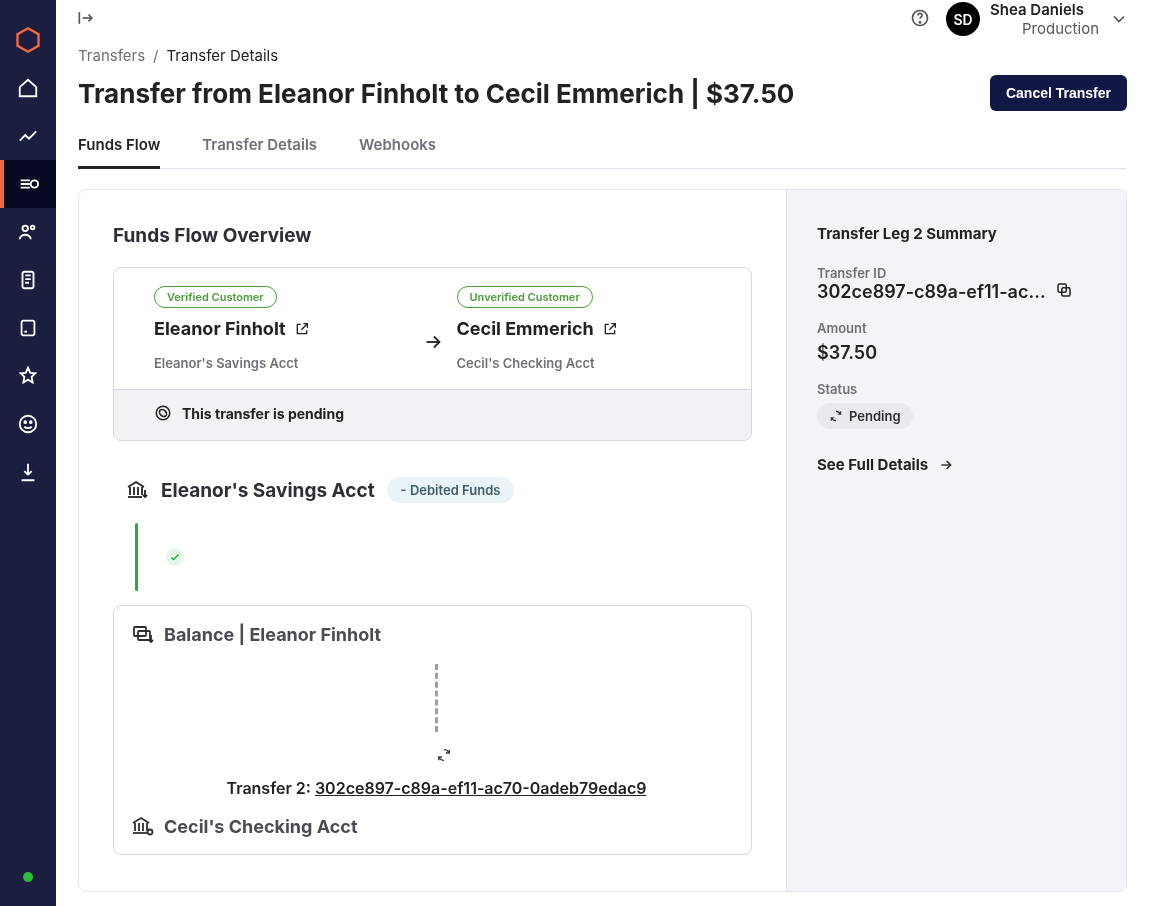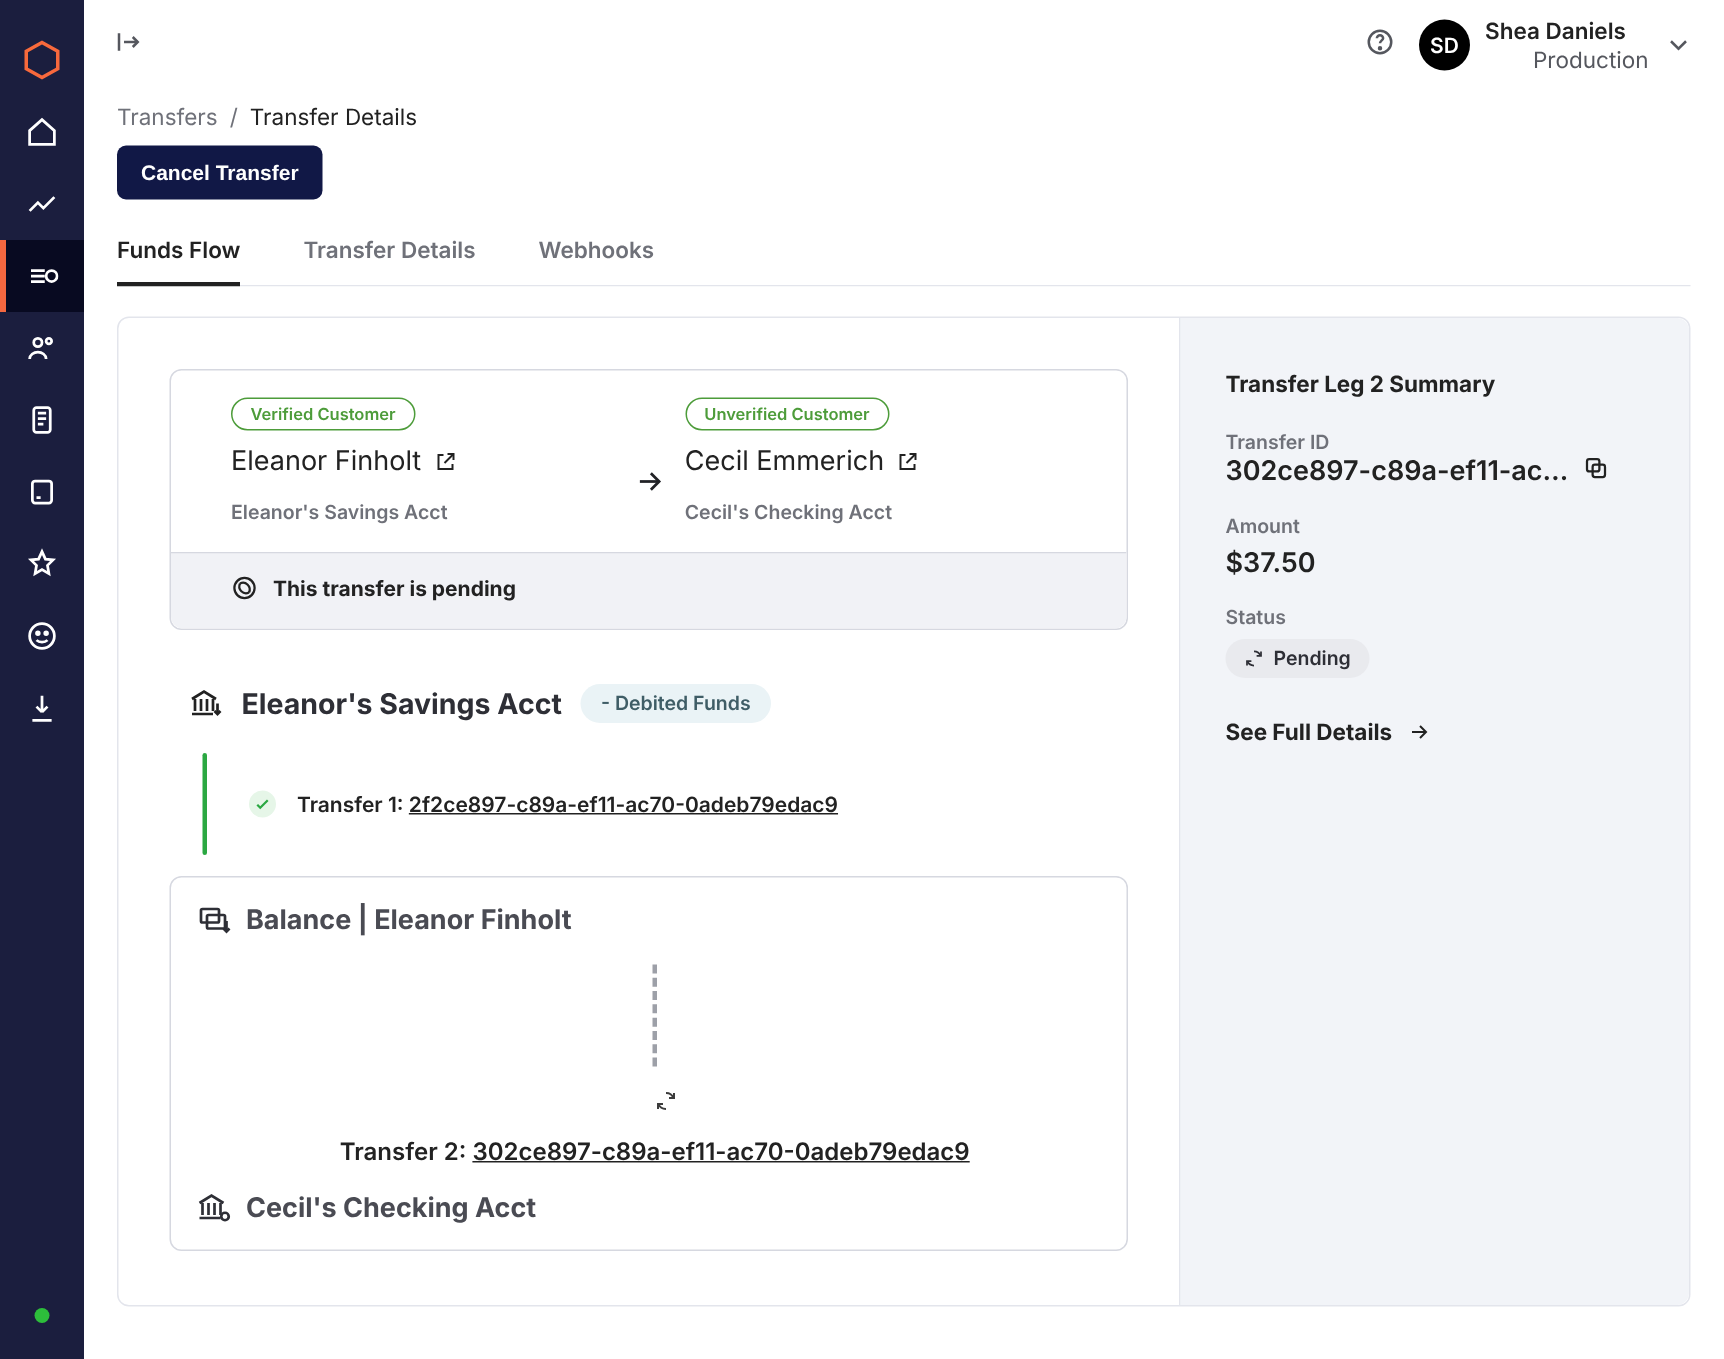--- a/index.html
+++ b/index.html
@@ -76,21 +76,21 @@
 
   h2.section{margin:0 0 20px;font-size:19px;font-weight:700;color:#2E2F36;}
 
   
   .party-card{border:1px solid #D6D8E0;border-radius:8px;}
   .party-row{display:flex;align-items:center;padding:18px 40px 18px 40px;gap:8px;}
   .party{flex:1;}
   .chip{display:inline-block;border-radius:14px;padding:3px 12px;font-size:11px;font-weight:600;}
   .chip.verified{color:var(--chip-green);border:1px solid var(--chip-green);background:#fff;}
   .chip.unverified{color:var(--chip-green);border:1px solid var(--chip-green);background:#fff;}
-  .party-name{display:flex;align-items:center;gap:8px;font-size:18px;font-weight:400;margin-top:10px;}
+  .party-name{display:flex;align-items:center;gap:8px;font-size:18px;font-weight:700;margin-top:10px;}
   .party-acct{margin-top:16px;color:var(--text-subtle);font-size:13px;font-weight:600;}
   .arrow-mid{display:flex;align-items:center;justify-content:center;width:32px;padding-top:26px;}
   .arrow-mid svg{width:22px;height:22px;color:#212226;}
 
   .pending-bar{background:#F1F2F6;border-top:1px solid #D6D8E0;padding:14px 40px 18px;border-radius:0 0 8px 8px;}
   .pending-bar .pb-title{display:flex;align-items:center;gap:10px;font-weight:700;}
   .pending-bar .pb-title svg{width:18px;height:18px;}
   .pending-bar .pb-sub{margin-top:6px;color:var(--text-subtle);font-size:13px;font-weight:600;}
 
   
@@ -238,33 +238,35 @@
     </div>
   </div>
 
   <div class="header">
     <div class="crumbs">
       <span>Transfers</span>
       <span>/</span>
       <span class="cur">Transfer Details</span>
     </div>
     <div class="title-row">
+      <h1>Transfer from Eleanor Finholt to Cecil Emmerich | $37.50</h1>
       <button class="btn-primary">Cancel Transfer</button>
     </div>
     <div class="tabs">
       <div class="tab active">Funds Flow</div>
       <div class="tab">Transfer Details</div>
       <div class="tab">Webhooks</div>
     </div>
   </div>
 
   <div class="body-area">
     <div class="card">
 
       <div class="left">
+        <h2 class="section">Funds Flow Overview</h2>
 
         <div class="party-card">
           <div class="party-row">
             <div class="party">
               <span class="chip verified">Verified Customer</span>
               <div class="party-name">
                 <span>Eleanor Finholt</span>
                 <svg class="ext-link" viewBox="0 0 24 24" fill="none" stroke="currentColor" stroke-width="2">
                     <path d="M14 4h6v6"></path>
                     <path d="M20 4 L11 13"></path>
@@ -317,24 +319,20 @@
             <span class="pill-blue">- Debited Funds</span>
           </div>
 
           <div class="flow-leg">
             <div class="bar"></div>
             <div class="check">
                 <svg viewBox="0 0 24 24" fill="none" stroke="currentColor" stroke-width="3">
                   <path d="M5 13l4 4L19 7"></path>
                 </svg>
               </div>
-            <span>
-              <span>Transfer 1: </span>
-              <a href="#">2f2ce897-c89a-ef11-ac70-0adeb79edac9</a>
-            </span>
           </div>
 
           <div class="balance-box">
             <div class="balance-title">
               <svg viewBox="0 0 24 24" fill="none" stroke="currentColor" stroke-width="1.8">
                   <rect x="4" y="5" width="12" height="9" rx="1"></rect>
                   <rect x="8" y="9" width="12" height="9" rx="1"></rect>
                   <path d="M21 13v7"></path>
                   <path d="M19 18l2 2 2-2"></path>
                 </svg>

